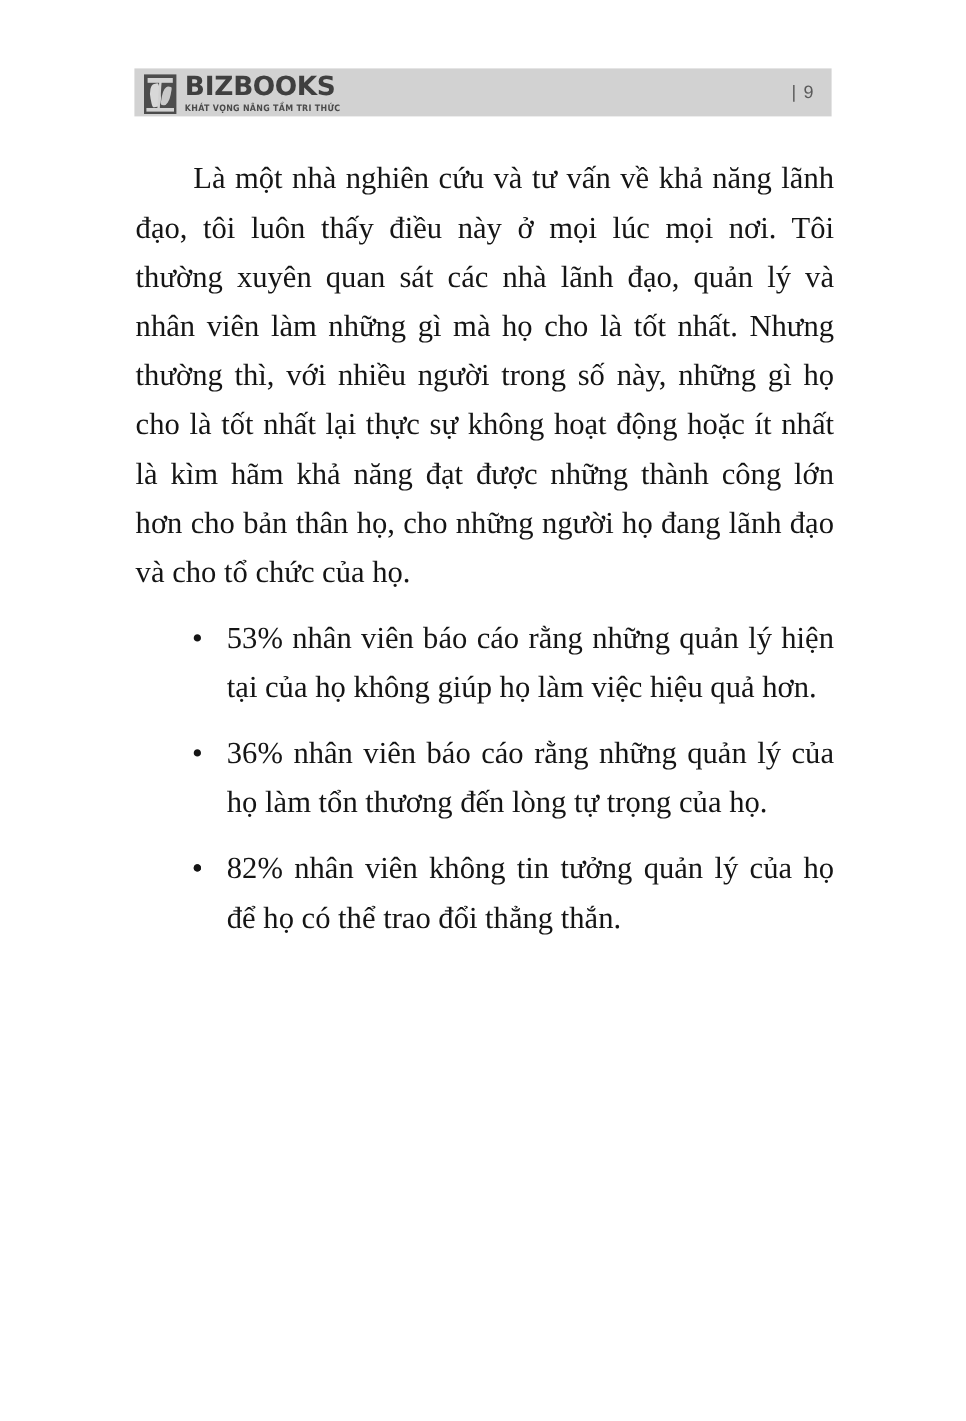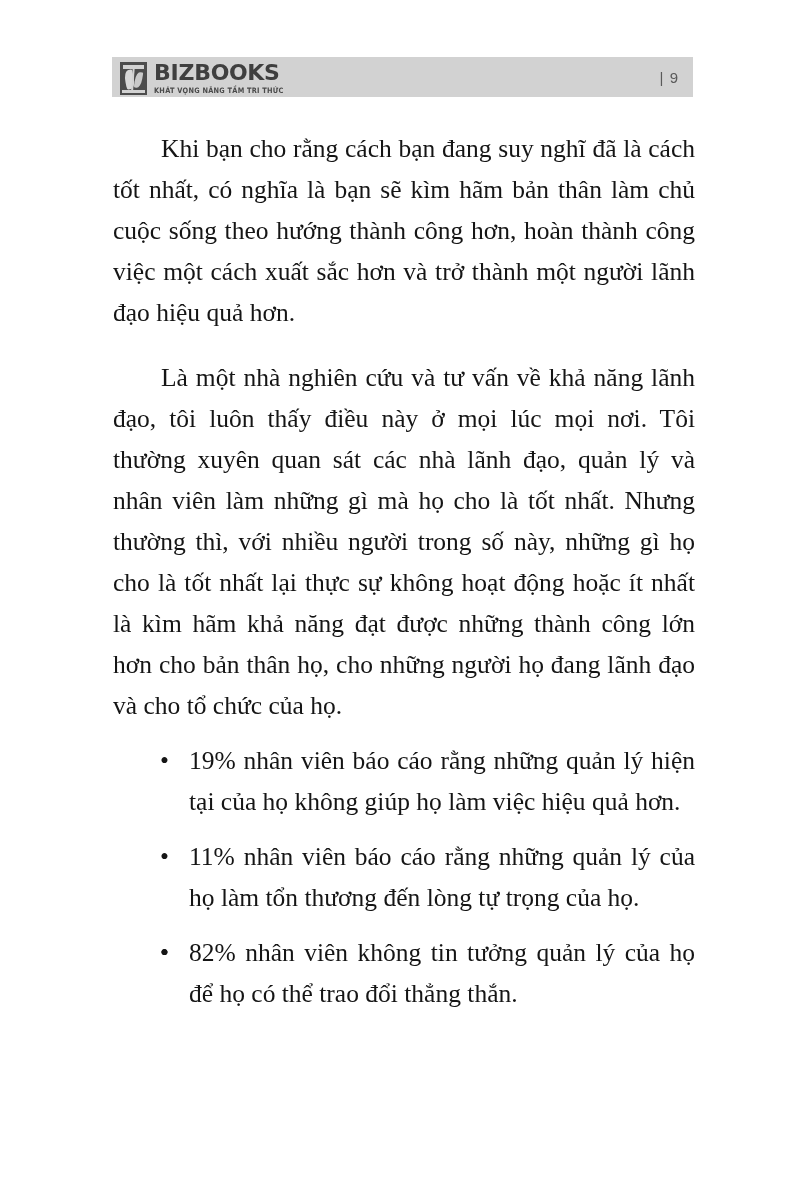--- a/index.html
+++ b/index.html
@@ -173,26 +173,25 @@
       <div class="brand-words">
         <div class="brand-name"><span class="biz">BIZ</span><span>BOOKS</span></div>
         <div class="brand-tag">KHÁT VỌNG NÂNG TẦM TRI THỨC</div>
       </div>
     </div>
     <div class="folio">| 9</div>
   </div>
 
   <div class="content">
 
-    <p class="para">Khi bạn cho rằng cách bạn đang suy nghĩ đã là cách tốt nhất, có nghĩa là bạn sẽ kìm hãm bản thân làm chủ cuộc sống theo hướng thành công hơn, hoàn thành công việc một cách xuất sắc hơn và trở thành một người lãnh đạo hiệu quả hơn.</p>
 
     <p class="para">Là một nhà nghiên cứu và tư vấn về khả năng lãnh đạo, tôi luôn thấy điều này ở mọi lúc mọi nơi. Tôi thường xuyên quan sát các nhà lãnh đạo, quản lý và nhân viên làm những gì mà họ cho là tốt nhất. Nhưng thường thì, với nhiều người trong số này, những gì họ cho là tốt nhất lại thực sự không hoạt động hoặc ít nhất là kìm hãm khả năng đạt được những thành công lớn hơn cho bản thân họ, cho những người họ đang lãnh đạo và cho tổ chức của họ.</p>
 
 
     <ul class="stats">
-      <li><span class="bullet">•</span><span>19% nhân viên báo cáo rằng những quản lý hiện tại của họ không giúp họ làm việc hiệu quả hơn.</span></li>
-      <li><span class="bullet">•</span><span>11% nhân viên báo cáo rằng những quản lý của họ làm tổn thương đến lòng tự trọng của họ.</span></li>
+      <li><span class="bullet">•</span><span>53% nhân viên báo cáo rằng những quản lý hiện tại của họ không giúp họ làm việc hiệu quả hơn.</span></li>
+      <li><span class="bullet">•</span><span>36% nhân viên báo cáo rằng những quản lý của họ làm tổn thương đến lòng tự trọng của họ.</span></li>
       <li><span class="bullet">•</span></li>
       <li><span class="bullet">•</span><span>82% nhân viên không tin tưởng quản lý của họ để họ có thể trao đổi thẳng thắn.</span></li>
     </ul>
 
   </div>
 </div>
 
 </body></html>

